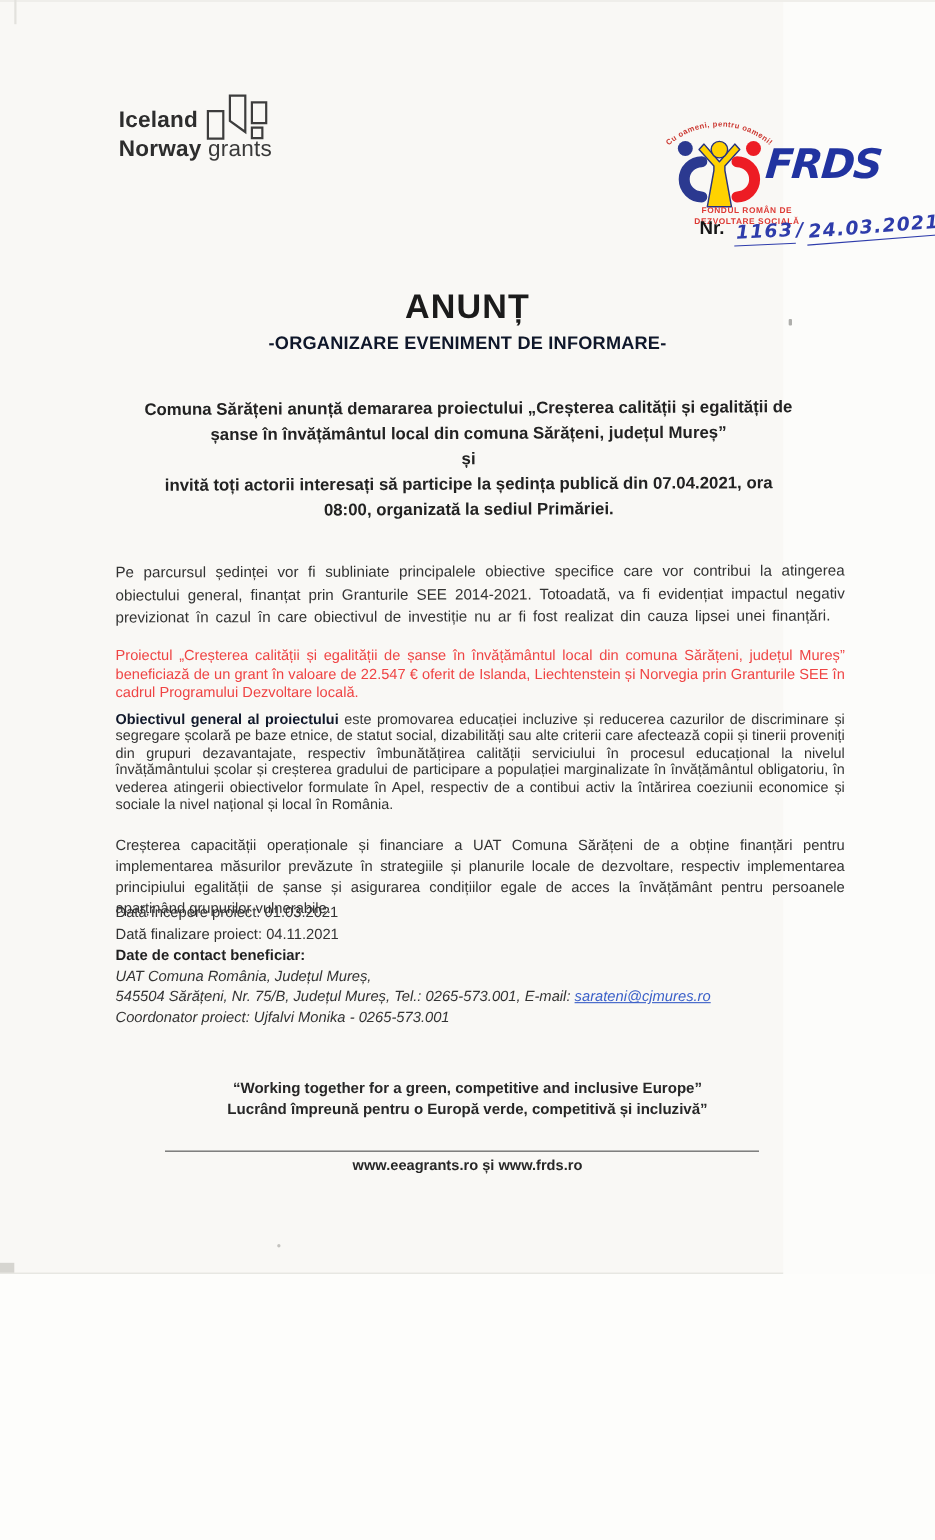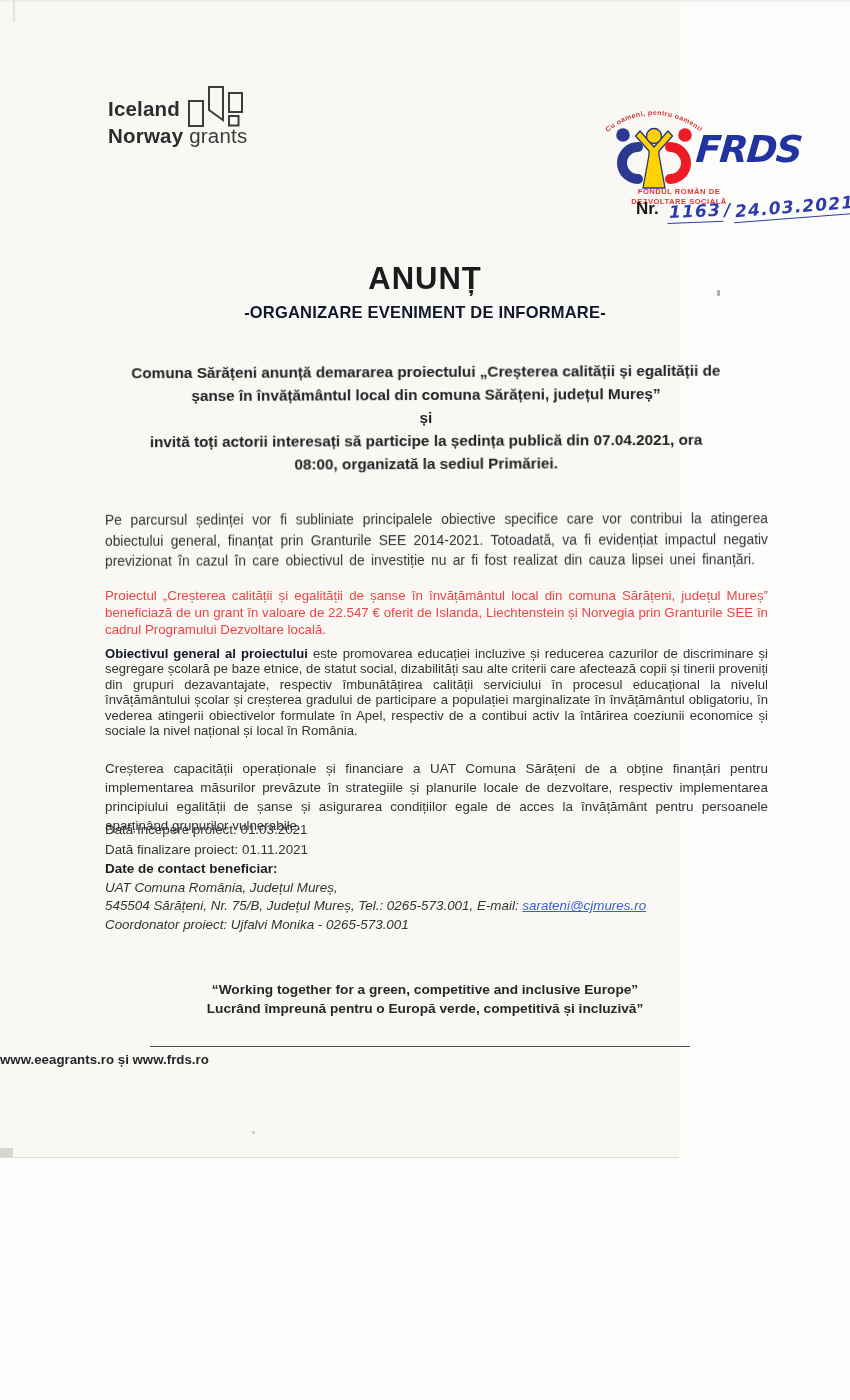--- a/index.html
+++ b/index.html
@@ -9,20 +9,21 @@
     font-family:"Liberation Sans", sans-serif;
     position:relative;
     overflow:hidden;
   }
   .scan{position:absolute;top:0;left:0;width:850px;height:1400px;}
   .paper{
     position:absolute;top:0;left:0;width:679px;height:1157px;
     background:#f9f8f5;
     border-bottom:1px solid #dddcd6;
     filter:blur(0.25px);
+    padding-left:33px;
   }
   .below-paper{position:absolute;top:1158px;left:0;width:850px;height:242px;background:#fdfdfb;}
   .top-edge{position:absolute;top:0;left:0;width:850px;height:2px;background:#efeeea;}
   .corner-tick{position:absolute;top:0;left:13px;width:2px;height:22px;background:#e3e2dd;}
 
   
   .eea-logo{position:absolute;left:108px;top:96px;width:220px;color:#2d2d2d;
     font-weight:bold;font-size:20.5px;line-height:26.5px;letter-spacing:0.2px;}
   .eea-mark{position:absolute;left:78px;top:-12px;}
   .grants-light{font-weight:normal;color:#3a3a3a;}
@@ -65,21 +66,21 @@
   .p-specific{top:759px;font-size:13.4px;line-height:19px;}
 
   .dates{position:absolute;left:105px;top:820px;font-size:13.4px;line-height:19.5px;color:#333;}
   .contact-head{position:absolute;left:105px;top:861px;font-size:13.5px;font-weight:bold;color:#1f1f1f;}
   .contact{position:absolute;left:105px;top:879px;font-size:13.4px;line-height:18.4px;color:#333;font-style:italic;}
   .email-link{color:#3a5fc8;text-decoration:underline;cursor:pointer;}
 
   .footer-quote{position:absolute;left:0;width:850px;top:981px;text-align:center;
     font-weight:bold;font-size:13.7px;line-height:18.5px;color:#272727;}
   .rule{position:absolute;left:150px;top:1046px;width:540px;border-top:1.6px solid #4e4e4e;}
-  .websites{position:absolute;left:0;width:850px;top:1052px;text-align:left;
+  .websites{position:absolute;left:0;width:850px;top:1052px;text-align:center;
     font-weight:bold;font-size:13.3px;color:#272727;}
 
   
   .speck-apostrophe{position:absolute;left:717px;top:290px;width:3px;height:6px;background:#9a9a97;border-radius:1px;opacity:0.8;}
   .speck-dot{position:absolute;left:252px;top:1131px;width:3px;height:3px;background:#c4c3bf;border-radius:50%;}
   .edge-mark{position:absolute;left:0;top:1148px;width:13px;height:9px;background:#d6d5d0;}
 </style>
 </head>
 <body>
 
@@ -139,21 +140,21 @@
       <div>08:00, organizată la sediul Primăriei.</div>
     </div>
 
     <div class="para p1">Pe parcursul ședinței vor fi subliniate principalele obiective specifice care vor contribui la atingerea obiectului general, finanțat prin Granturile SEE 2014-2021. Totoadată, va fi evidențiat impactul negativ previzionat în cazul în care obiectivul de investiție nu ar fi fost realizat din cauza lipsei unei finanțări.</div>
     <div class="para p2">Proiectul „Creșterea calității și egalității de șanse în învățământul local din comuna Sărățeni, județul Mureș” beneficiază de un grant în valoare de 22.547 € oferit de Islanda, Liechtenstein și Norvegia prin Granturile SEE în cadrul Programului Dezvoltare locală.</div>
     <div class="para p3"><span class="lead-bold">Obiectivul general al proiectului</span><span> este promovarea educației incluzive și reducerea cazurilor de discriminare și segregare școlară pe baze etnice, de statut social, dizabilități sau alte criterii care afectează copii și tinerii proveniți din grupuri dezavantajate, respectiv îmbunătățirea calității serviciului în procesul educațional la nivelul învățământului școlar și creșterea gradului de participare a populației marginalizate în învățământul obligatoriu, în vederea atingerii obiectivelor formulate în Apel, respectiv de a contibui activ la întărirea coeziunii economice și sociale la nivel național și local în România.</span></div>
     <div class="para p-specific">Creșterea capacității operaționale și financiare a UAT Comuna Sărățeni de a obține finanțări pentru implementarea măsurilor prevăzute în strategiile și planurile locale de dezvoltare, respectiv implementarea principiului egalității de șanse și asigurarea condițiilor egale de acces la învățământ pentru persoanele aparținând grupurilor vulnerabile.</div>
 
     <div class="dates">
       <div>Dată începere proiect: 01.03.2021</div>
-      <div>Dată finalizare proiect: 01.11.2021</div>
+      <div>Dată finalizare proiect: 04.11.2021</div>
     </div>
 
     <div class="contact-head">Date de contact beneficiar:</div>
     <div class="contact">
       <div>UAT Comuna România, Județul Mureș,</div>
       <div><span>545504 Sărățeni, Nr. 75/B, Județul Mureș, Tel.: 0265-573.001, E-mail: </span><span class="email-link">sarateni@cjmures.ro</span></div>
       <div>Coordonator proiect: Ujfalvi Monika - 0265-573.001</div>
     </div>
 
     <div class="footer-quote">

